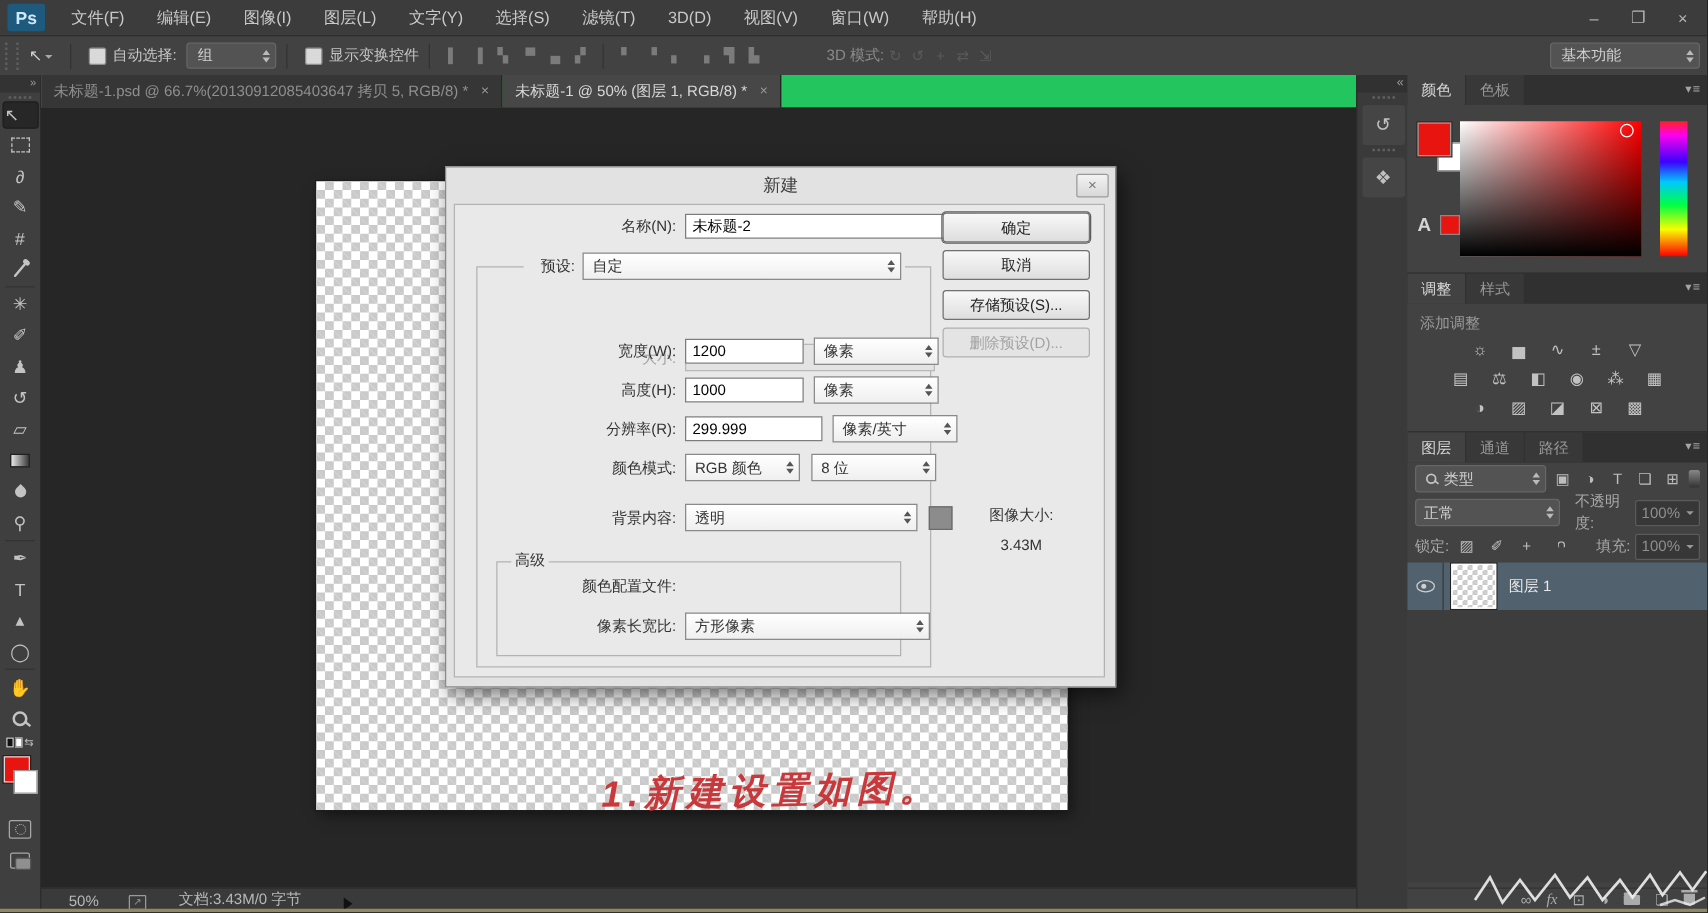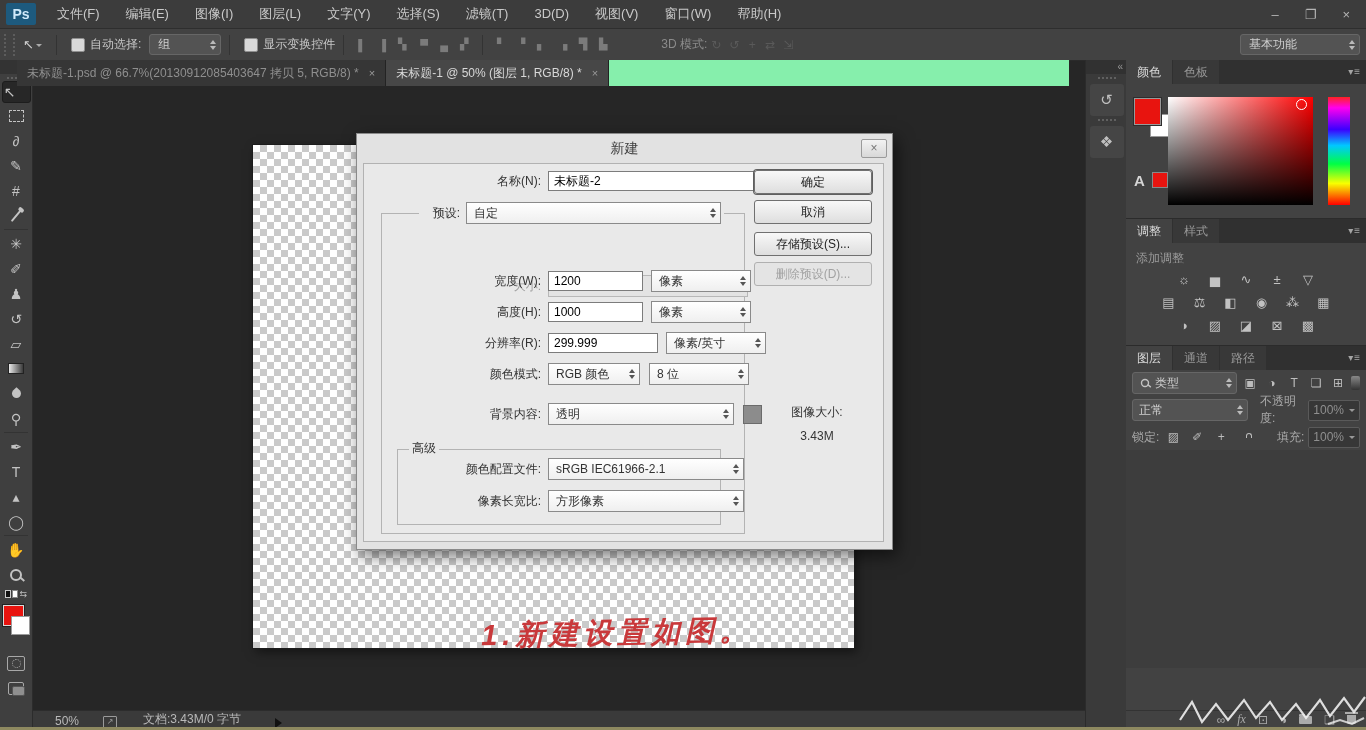--- a/index.html
+++ b/index.html
@@ -50,21 +50,21 @@
   .swatches{position:relative;width:30px;height:46px;margin-top:4px;}
   .sw-fg{position:absolute;left:2px;top:2px;width:19px;height:19px;border:1px solid #dadada;box-shadow:0 0 0 1px #222;}
   .sw-bg{position:absolute;left:10px;top:13px;width:17px;height:17px;border:1px solid #9a9a9a;background:#fff;}
   .sw-mini{width:22px;height:10px;display:flex;align-items:center;gap:1px;margin-top:2px;color:#bbb;font-size:9px;}
   .sw-mini b{width:6px;height:6px;display:inline-block;} 
   .qmask{width:16px;height:13px;border:1px solid #a8a8a8;border-radius:2px;display:flex;align-items:center;justify-content:center;margin:7px 0;}
   .qmask i{width:7px;height:7px;border:1px dotted #a8a8a8;border-radius:50%;}
   .smode{width:14px;height:11px;border:1px solid #a8a8a8;border-radius:2px;position:relative;margin-top:4px;}
   .smode:after{content:"";position:absolute;left:3px;top:3px;width:11px;height:8px;background:#8f8f8f;border:1px solid #555;border-radius:2px;}
   
-  #tabbar{position:absolute;left:17px;top:60px;width:1052px;height:26px;background:#86efac;display:flex;align-items:flex-end;}
+  #tabbar{position:absolute;left:33px;top:60px;width:1052px;height:26px;background:#22c55e;display:flex;align-items:flex-end;}
   .dtab{height:26px;display:flex;align-items:center;padding:0 10px;font-size:12px;color:#8f8f8f;
         background:#363636;border-right:1px solid #232323;gap:10px;cursor:pointer;white-space:nowrap;}
   .dtab.active{background:#474747;color:#d8d8d8;}
   .dtab .x{font-size:11px;color:#9a9a9a;}
   #canvas{position:absolute;left:33px;top:86px;width:1052px;height:624px;background:#262626;overflow:hidden;}
   .checker{background-color:#fff;
     background-image:linear-gradient(45deg,#cacaca 25%,transparent 25%,transparent 75%,#cacaca 75%),
                      linear-gradient(45deg,#cacaca 25%,transparent 25%,transparent 75%,#cacaca 75%);
     background-size:14px 14px;background-position:0 0,7px 7px;}
   #artboard{position:absolute;left:220px;top:59px;width:601px;height:503px;box-shadow:0 0 0 1px #1c1c1c,3px 4px 10px rgba(0,0,0,.5);}
@@ -382,27 +382,20 @@
               <i class="dn"></i>
             </span>
         </div>
         <span class="bgswatch"></span>
       </div>
 
       <div class="fset" style="left:40px;top:315px;width:322px;height:74px;"></div>
       <span class="abs legendbg" style="left:52px;top:306px;">高级</span>
       <div class="drow" style="left:8px;top:324px;">
         <span class="dlabel">颜色配置文件:</span>
-        <div class="sel" style="width:196px;">
-          <span>sRGB IEC61966-2.1</span>
-          <span class="spin">
-              <i class="up"></i>
-              <i class="dn"></i>
-            </span>
-        </div>
       </div>
       <div class="drow" style="left:8px;top:356px;">
         <span class="dlabel">像素长宽比:</span>
         <div class="sel" style="width:196px;">
           <span>方形像素</span>
           <span class="spin">
               <i class="up"></i>
               <i class="dn"></i>
             </span>
         </div>
@@ -531,20 +524,27 @@
         <span class="fic">▨</span>
         <span class="fic">✐</span>
         <span class="fic">+</span>
         <span class="fic"><span class="i-lock"></span></span>
         <span style="margin-left:auto;">填充:</span>
         <div class="valbox">
           <span>100%</span>
           <span class="dn"></span>
         </div>
       </div>
+      <div class="layer-row">
+        <span class="eye-cell">
+            <span class="i-eye"></span>
+          </span>
+        <span class="lthumb checker"></span>
+        <span>图层 1</span>
+      </div>
       <div class="layers-empty" style="height:218px;"></div>
       <div class="lbottom">
         <span>∞</span>
         <span class="fx">fx</span>
         <span>⊡</span>
         <span>◑</span>
         <span class="i-folder"></span>
         <span>❏</span>
         <span class="i-trash"></span>
       </div>

